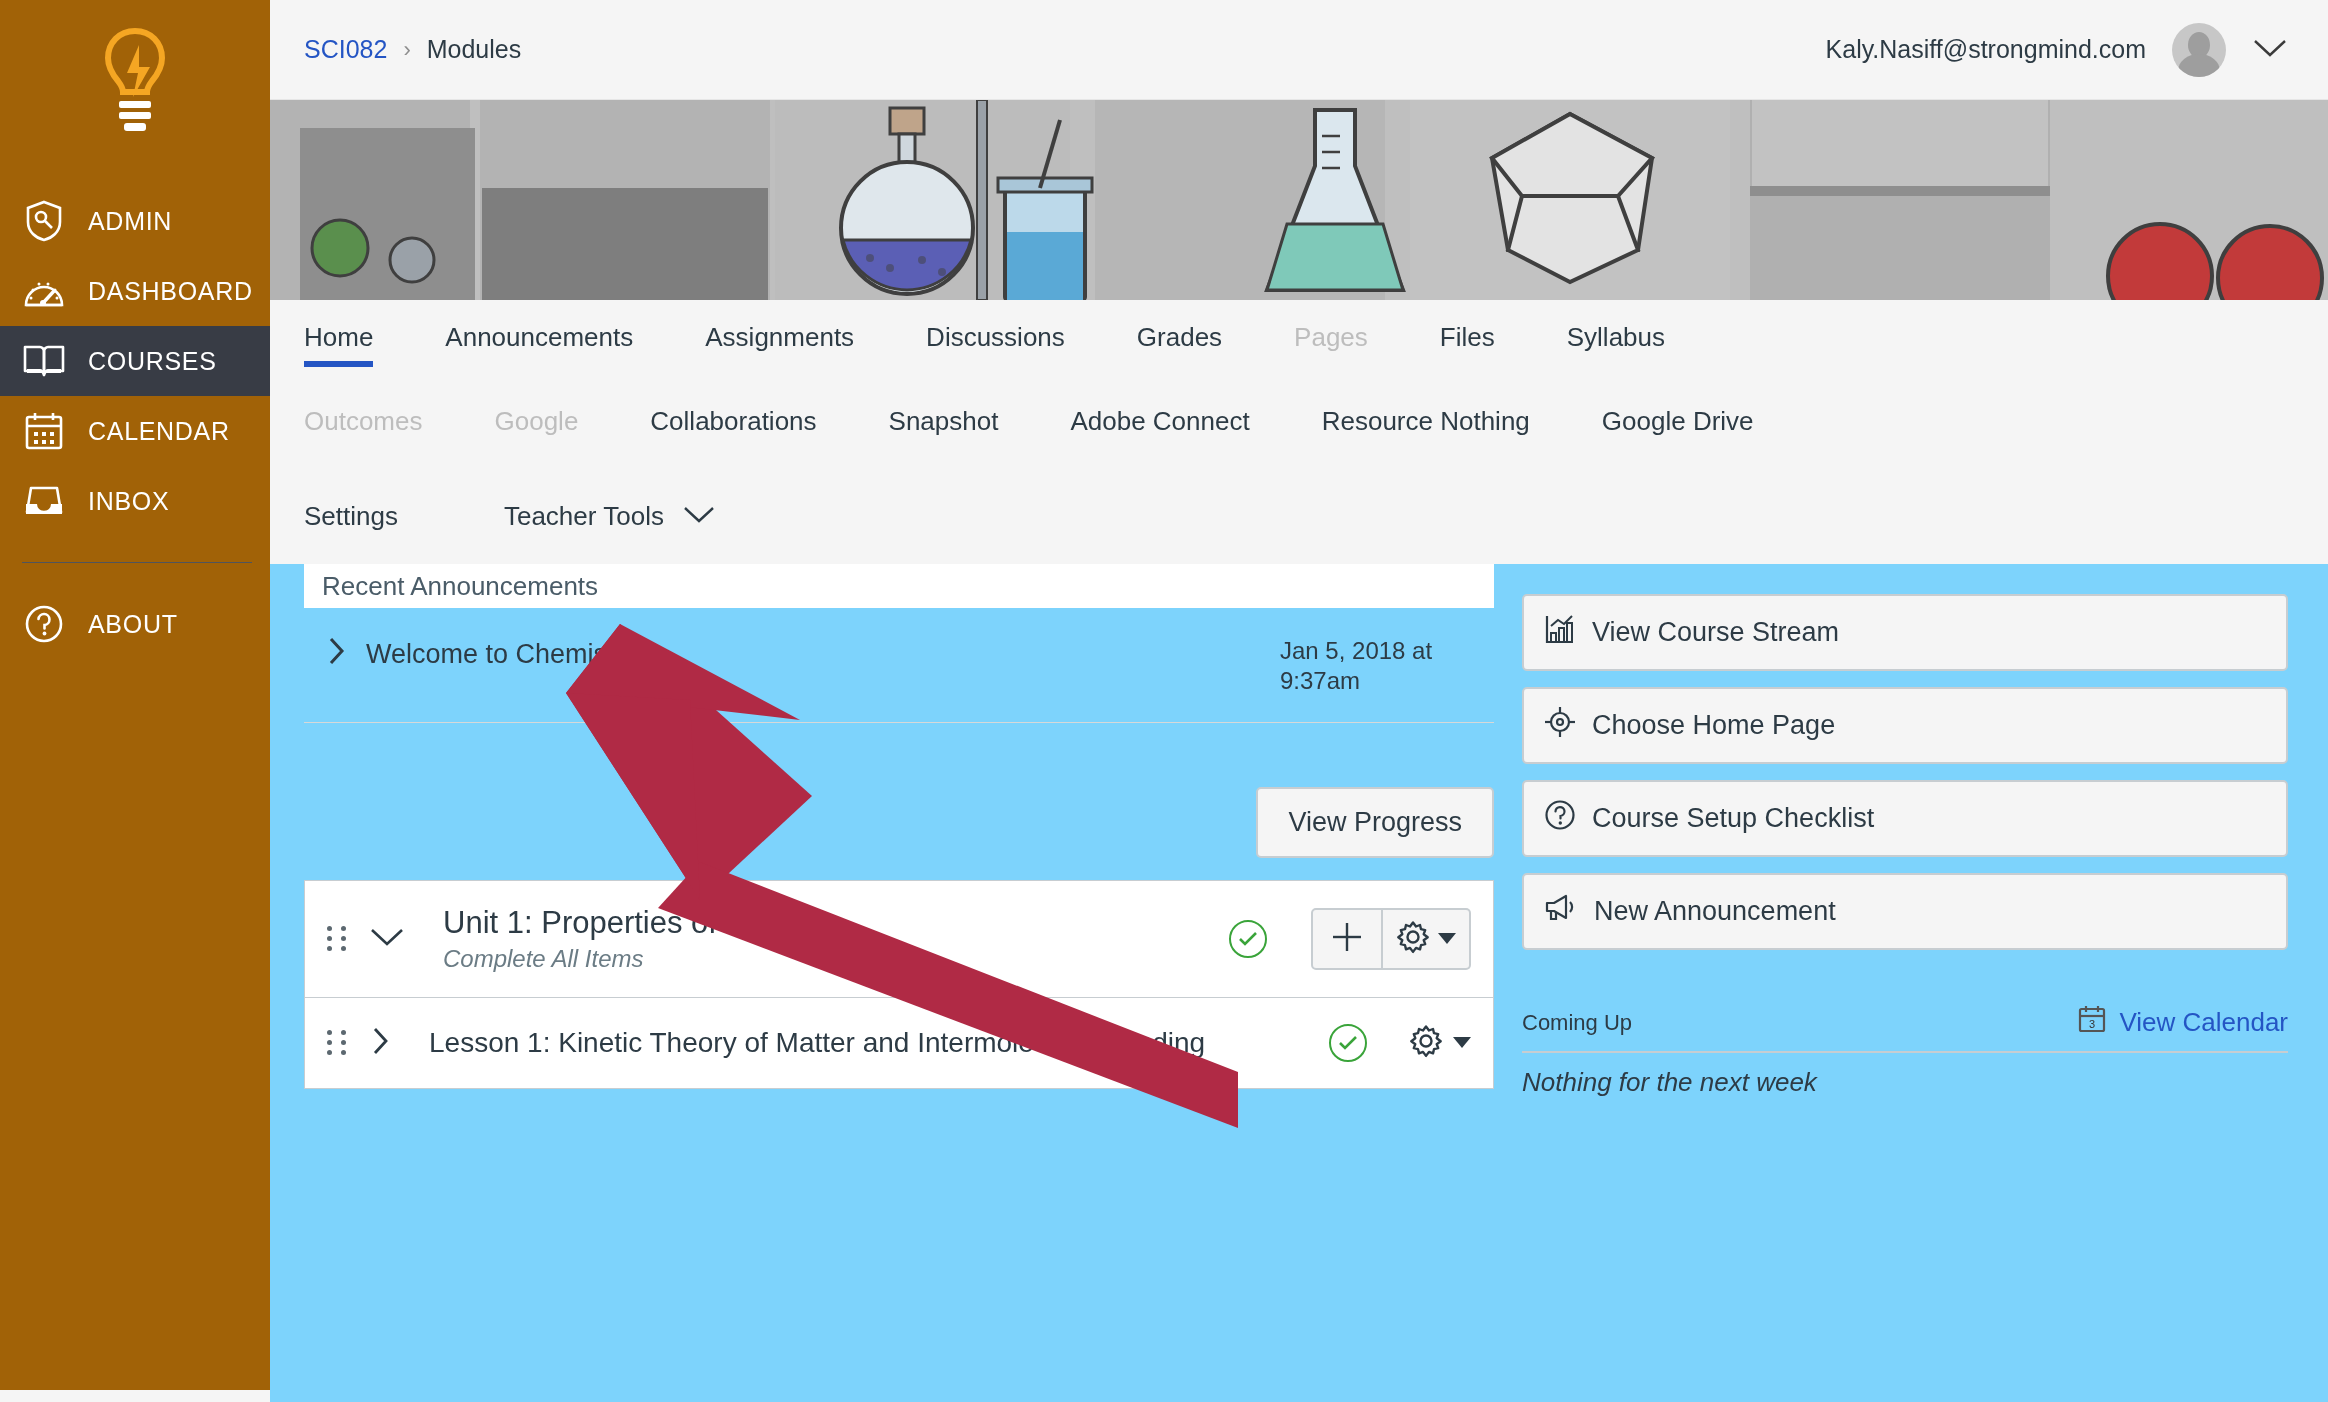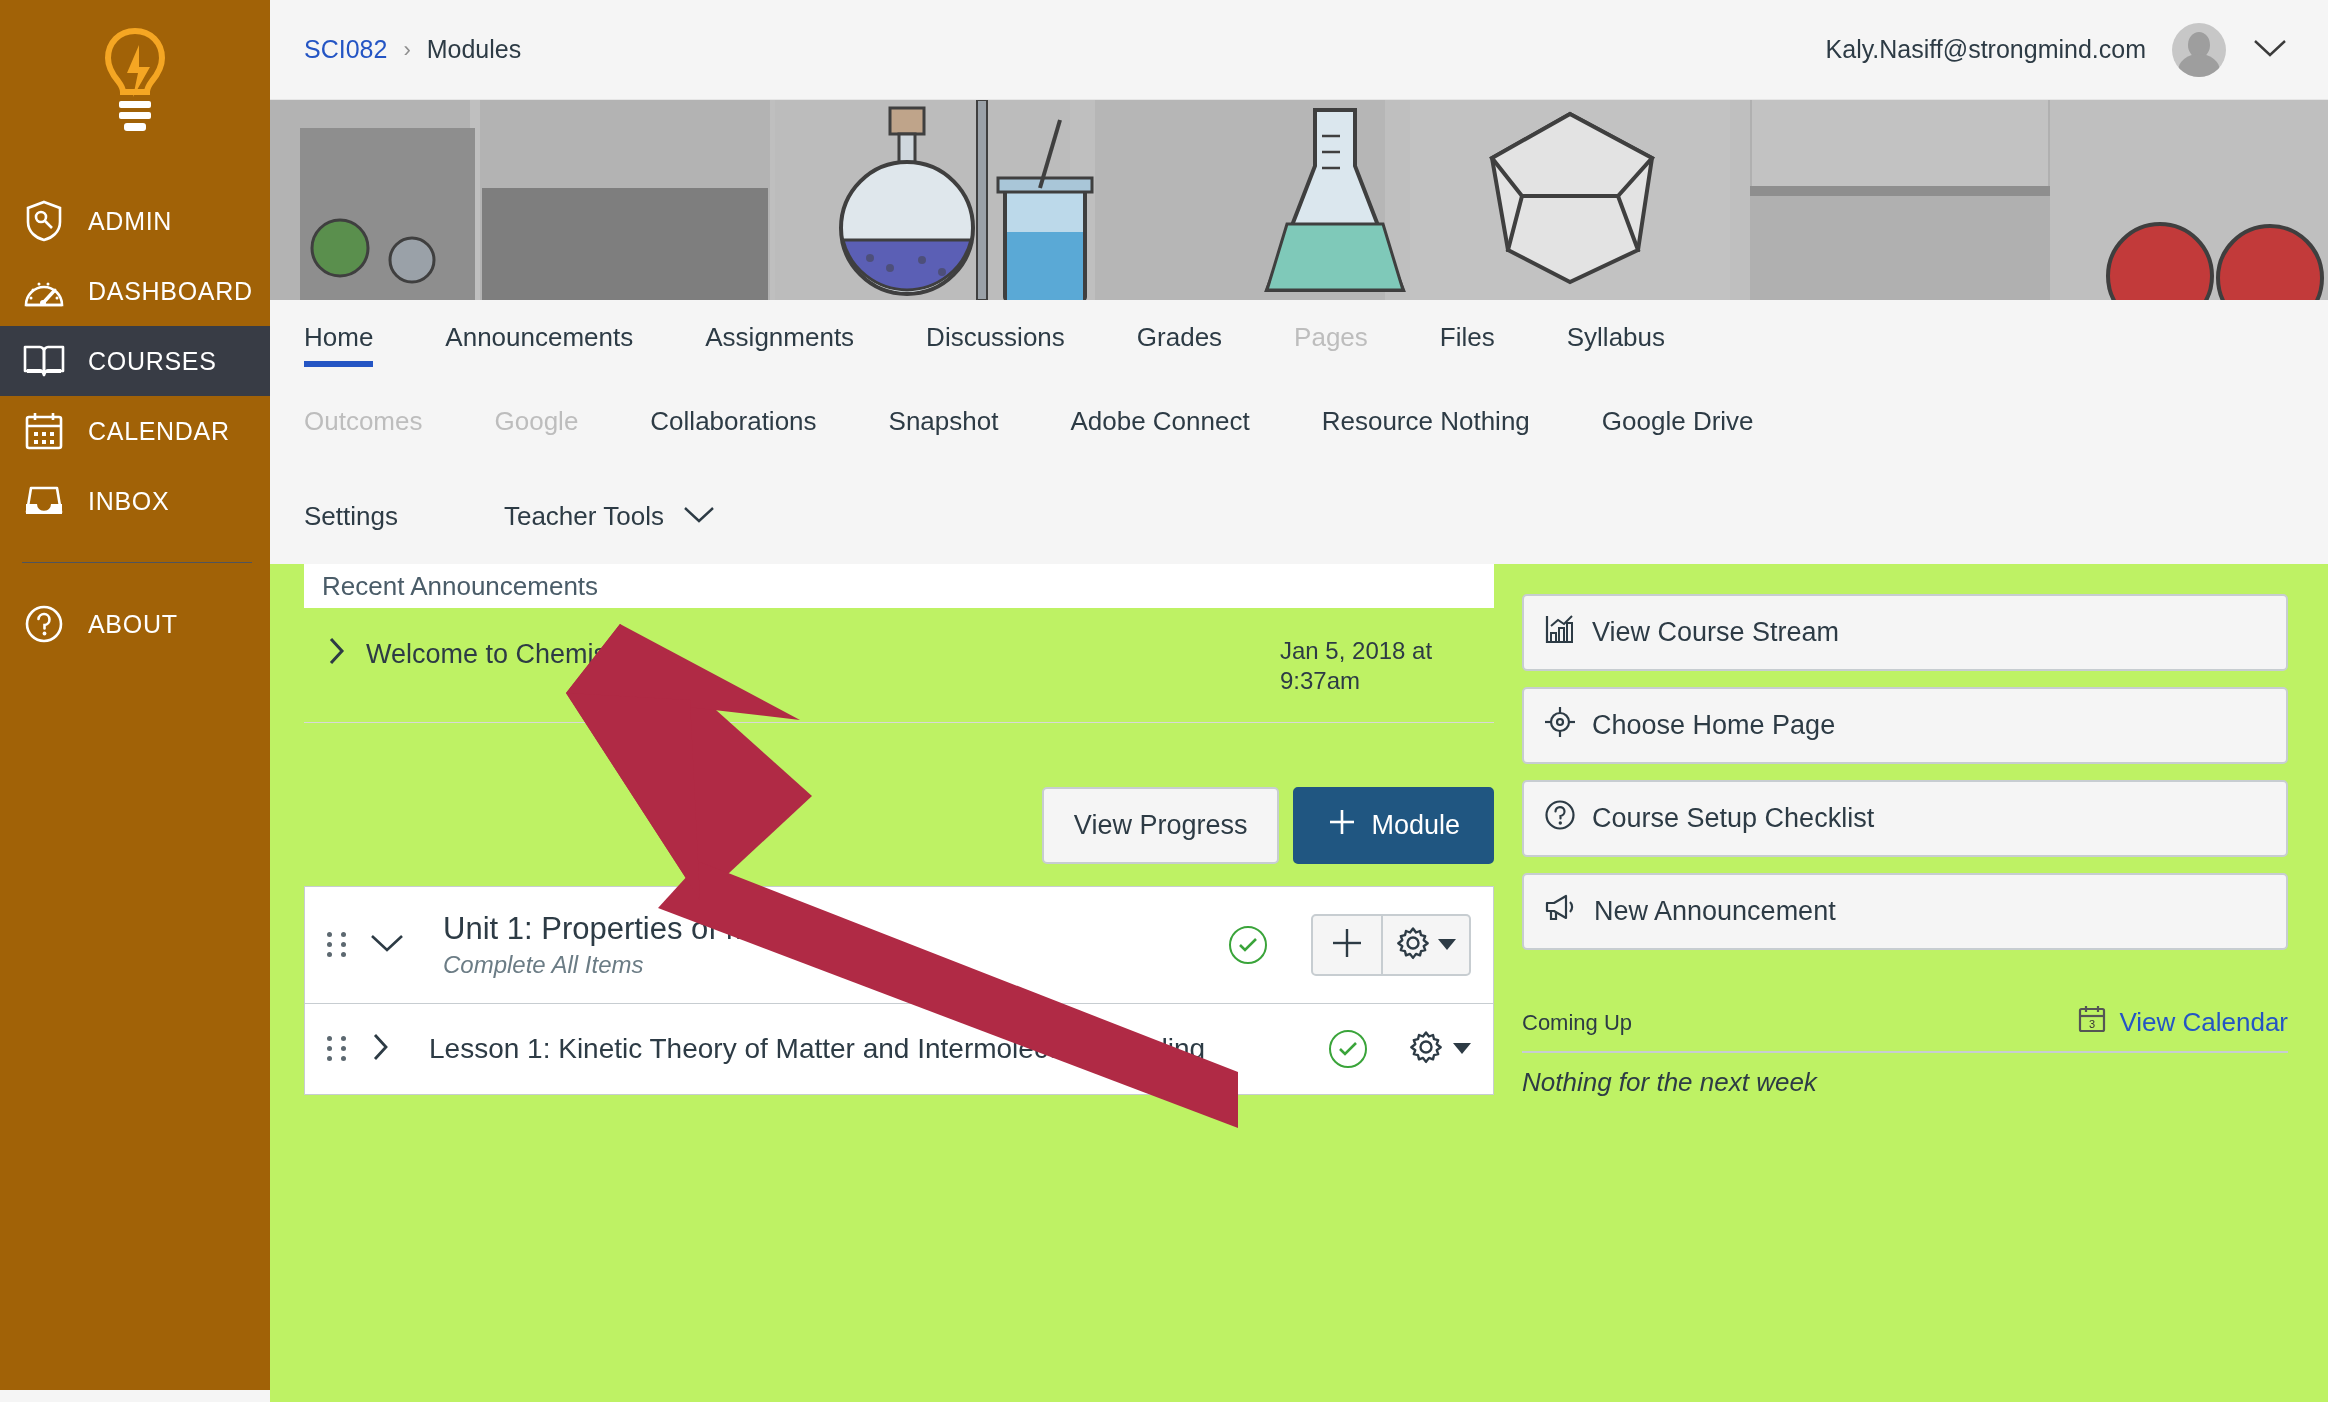--- a/index.html
+++ b/index.html
@@ -40,21 +40,21 @@
   .nav-sep { height: 1px; background: #50545c; margin: 26px 18px 26px 22px; }
   .collapse-tab {
     position: absolute; left: 270px; bottom: 50px;
     width: 34px; height: 62px;
     background: #22252b;
     border-radius: 0 6px 6px 0;
     display: flex; align-items: center; justify-content: center;
   }
 
   
-  .main { flex: 1 1 auto; position: relative; height: 1402px; background: #bef264; }
+  .main { flex: 1 1 auto; position: relative; height: 1402px; background: #7dd3fc; }
 
   .topbar {
     height: 100px; background: #f5f5f5;
     display: flex; align-items: center; justify-content: space-between;
     padding: 0 40px 0 34px;
     border-bottom: 1px solid #e6e6e6;
   }
   .crumbs { display: flex; align-items: center; gap: 16px; font-size: 25px; }
   .crumb-link { color: #2455c4; }
   .crumb-sep { color: #8e8e8e; font-size: 22px; }
@@ -391,29 +391,20 @@
                 <polyline points="5,3 16,15 5,27" fill="none" stroke="#2d3b45" stroke-width="3"></polyline>
               </svg>
             </span>
             <span>Welcome to Chemistry!</span>
           </span>
           <span class="announce-date">Jan 5, 2018 at 9:37am</span>
         </div>
 
         <div class="btn-row">
           <span class="btn btn-outline">View Progress</span>
-          <span class="btn btn-primary">
-            <span>
-              <svg width="30" height="30" viewBox="0 0 30 30" aria-hidden="true">
-                <line x1="15" y1="3" x2="15" y2="27" stroke="#ffffff" stroke-width="2.6"></line>
-                <line x1="3" y1="15" x2="27" y2="15" stroke="#ffffff" stroke-width="2.6"></line>
-              </svg>
-            </span>
-            <span>Module</span>
-          </span>
         </div>
 
         <div class="module-card">
           <div class="module-header">
             <span class="drag-dots">
               <i></i>
                 <i></i>
                 <i></i>
                 <i></i>
                 <i></i>

